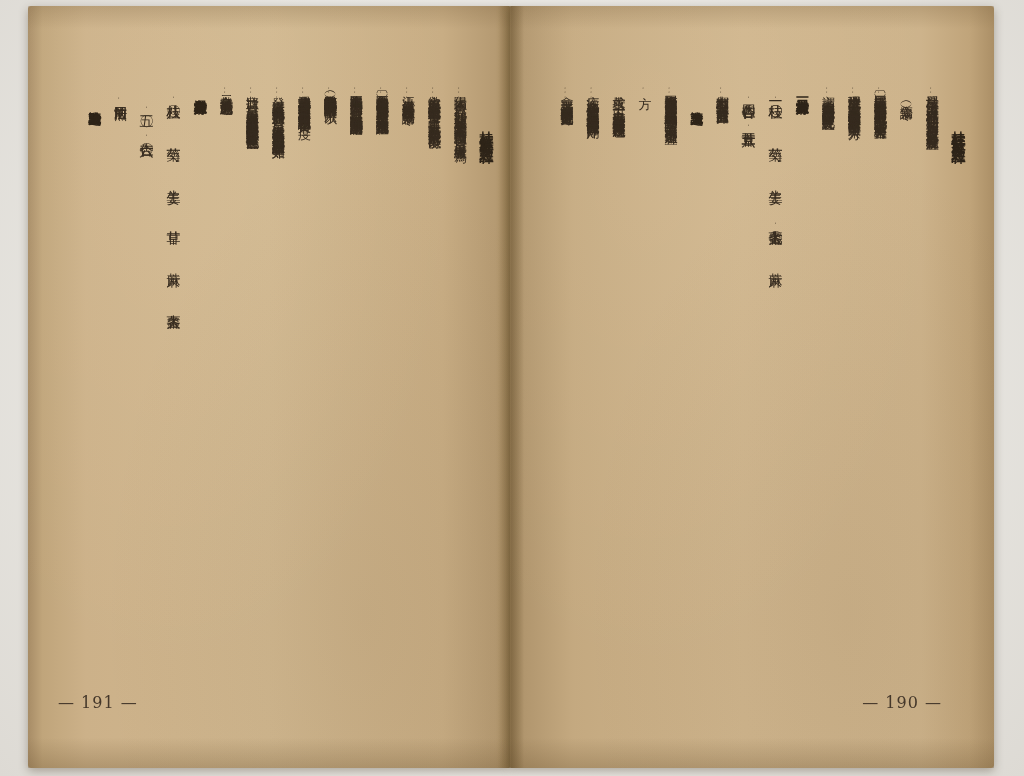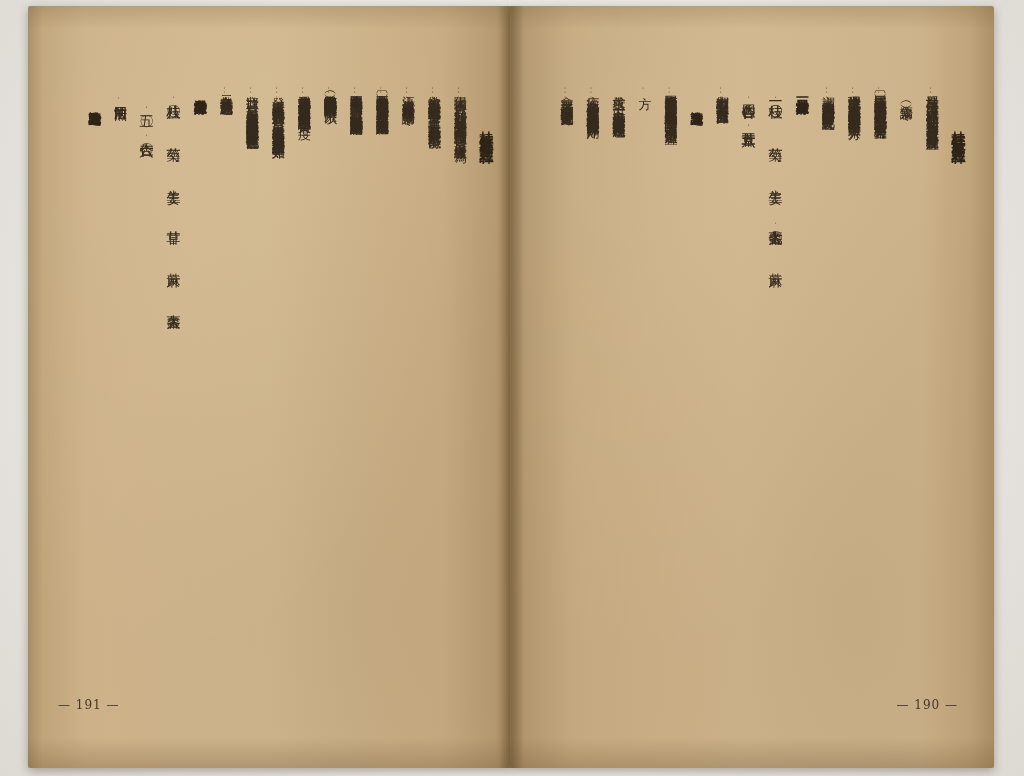--- a/index.html
+++ b/index.html
@@ -37,24 +37,24 @@
   .content-left{right:16px;width:440px;}
   .cjk{display:block;margin-left:13px;white-space:pre;}
   .p{font-size:.38em;}
   .title{font-weight:bold;font-size:14px;padding-top:34px;letter-spacing:2px;color:#2e2418;}
   .fhead{font-weight:bold;padding-top:4px;color:#2e2418;}
   .subhead{font-weight:bold;font-size:12.5px;padding-top:16px;color:#2e2418;}
   .ind1{padding-top:10px;}
   .drug{padding-top:8px;font-size:14px;}
   .drug2{padding-top:18px;font-size:14px;}
   .pageno{
-    position:absolute;bottom:56px;font-size:12px;color:#44372a;letter-spacing:1px;
+    position:absolute;bottom:56px;font-size:16px;color:#44372a;letter-spacing:1px;
     font-family:"DejaVu Serif", serif;
   }
-  .pageno-right{right:36px;}
+  .pageno-right{right:52px;}
   .pageno-left{left:30px;}
   .gutter{
     position:absolute;left:470px;top:0;width:26px;height:762px;pointer-events:none;
     background:linear-gradient(to right, rgba(80,60,30,0) 0%, rgba(80,60,30,.28) 48%, rgba(80,60,30,.34) 52%, rgba(80,60,30,0) 100%);
   }
 </style>
 </head>
 <body>
 
 <div class="spread">

